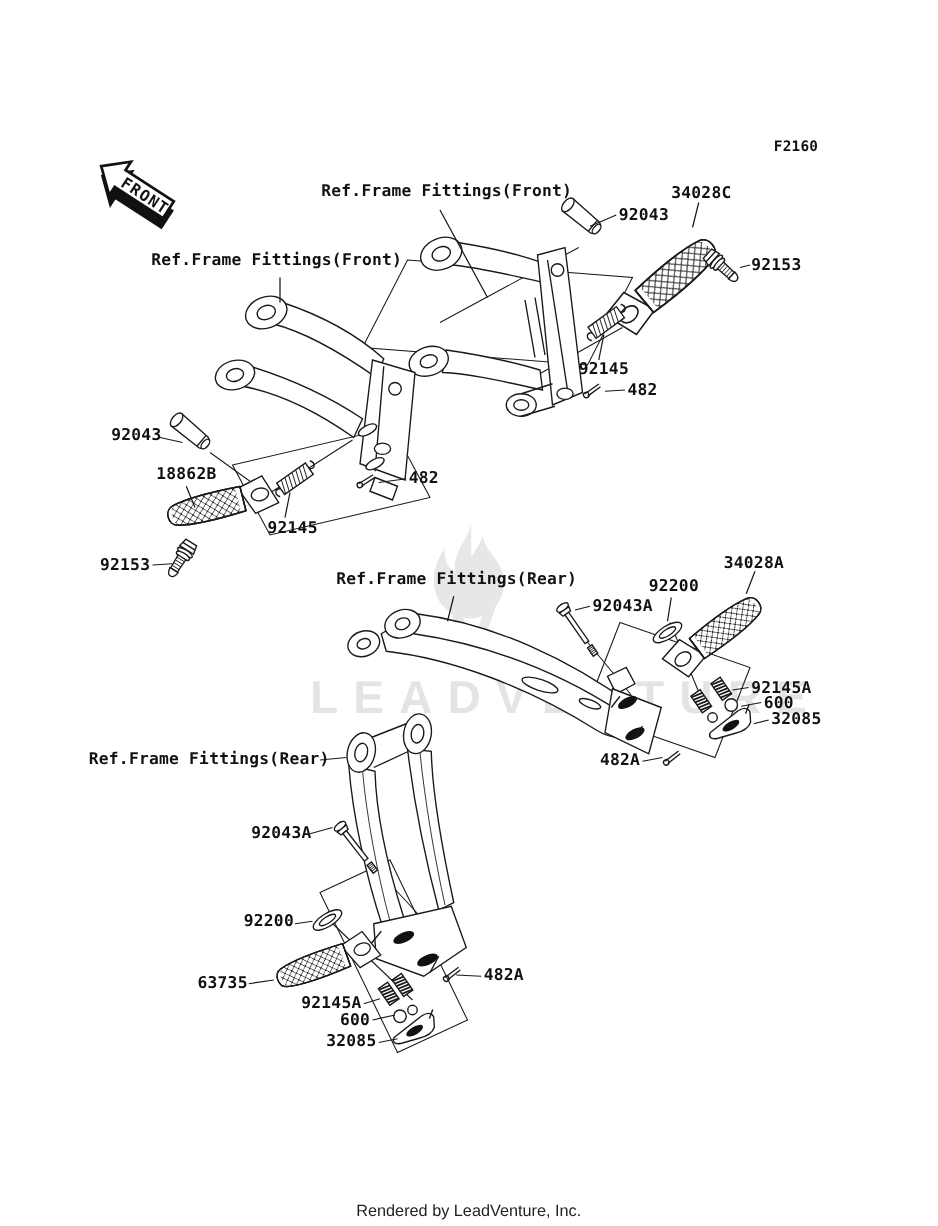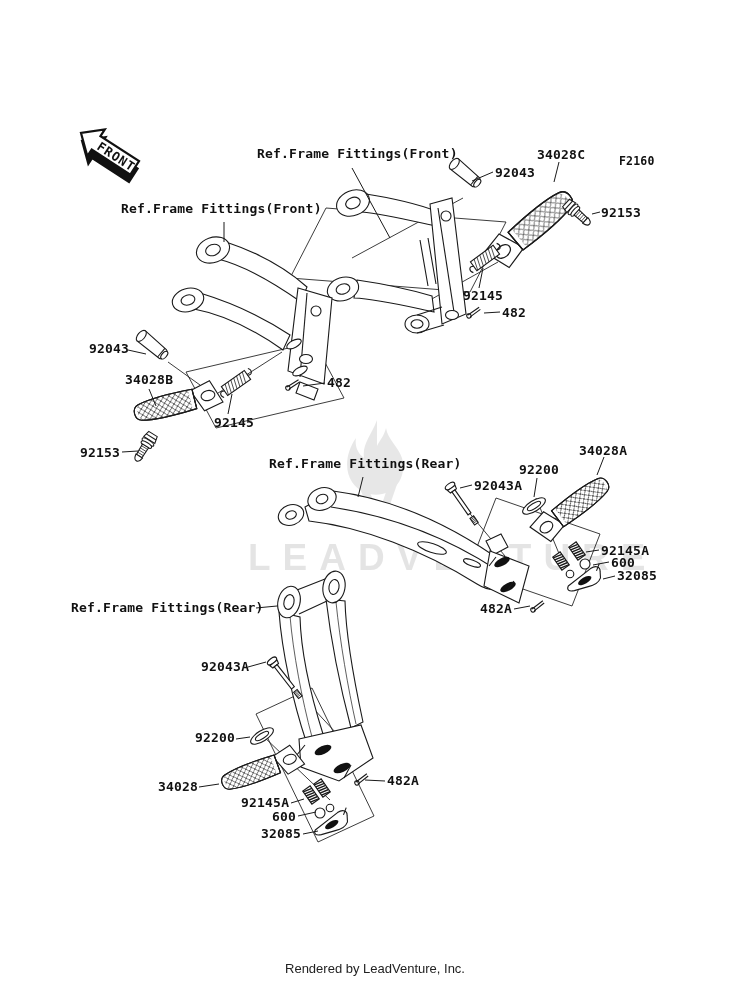--- a/index.html
+++ b/index.html
@@ -1,21 +1,21 @@
 <!DOCTYPE html>
 <html><head>
 <meta charset="utf-8">
 <style>
   html,body{margin:0;padding:0;background:#fff;}
   #canvas{position:relative;width:750px;height:981px;background:#fff;overflow:hidden;
           font-family:"DejaVu Sans Mono",monospace;}
   #art{position:absolute;left:0;top:0;}
   .lbl{position:absolute;font:bold 13px "DejaVu Sans Mono",monospace;line-height:13px;
        color:#111;white-space:nowrap;letter-spacing:0.2px;}
-  .lbl.sm{font-size:11.5px;margin-top:44px;}
+  .lbl.sm{font-size:11.5px;}
   .footer{position:absolute;left:0;width:750px;top:961px;text-align:center;
           font:13px "Liberation Sans",sans-serif;color:#222;}
   
   .w{fill:#fff;stroke:#1a1a1a;stroke-width:1.1;}
   .nf{fill:none;stroke:#1a1a1a;stroke-width:1.1;}
   .fine{fill:none;stroke:#1a1a1a;stroke-width:0.7;}
   .thin{fill:none;stroke:#1a1a1a;stroke-width:0.85;}
   .ld{fill:none;stroke:#1a1a1a;stroke-width:1;}
   .dk{fill:#111;stroke:none;}
 </style>
@@ -235,35 +235,35 @@
 <div class="lbl" style="left:269px;top:457px">Ref.Frame Fittings(Rear)</div>
 <div class="lbl" style="left:71px;top:601px">Ref.Frame Fittings(Rear)</div>
 
 <div class="lbl" style="left:495px;top:166px">92043</div>
 <div class="lbl" style="left:537px;top:148px">34028C</div>
 <div class="lbl" style="left:601px;top:206px">92153</div>
 <div class="lbl" style="left:463px;top:289px">92145</div>
 <div class="lbl" style="left:502px;top:306px">482</div>
 
 <div class="lbl" style="left:89px;top:342px">92043</div>
-<div class="lbl" style="left:125px;top:373px">34028B</div>
+<div class="lbl" style="left:125px;top:373px">18862B</div>
 <div class="lbl" style="left:327px;top:376px">482</div>
 <div class="lbl" style="left:214px;top:416px">92145</div>
 <div class="lbl" style="left:80px;top:446px">92153</div>
 
 <div class="lbl" style="left:519px;top:463px">92200</div>
 <div class="lbl" style="left:579px;top:444px">34028A</div>
 <div class="lbl" style="left:474px;top:479px">92043A</div>
 <div class="lbl" style="left:601px;top:544px">92145A</div>
 <div class="lbl" style="left:611px;top:556px">600</div>
 <div class="lbl" style="left:617px;top:569px">32085</div>
 <div class="lbl" style="left:480px;top:602px">482A</div>
 
 <div class="lbl" style="left:201px;top:660px">92043A</div>
 <div class="lbl" style="left:195px;top:731px">92200</div>
-<div class="lbl" style="left:158px;top:780px">34028</div>
+<div class="lbl" style="left:158px;top:780px">63735</div>
 <div class="lbl" style="left:241px;top:796px">92145A</div>
 <div class="lbl" style="left:272px;top:810px">600</div>
 <div class="lbl" style="left:261px;top:827px">32085</div>
 <div class="lbl" style="left:387px;top:774px">482A</div>
 
 <div class="footer">Rendered by LeadVenture, Inc.</div>
 </div>
 
 </body></html>

